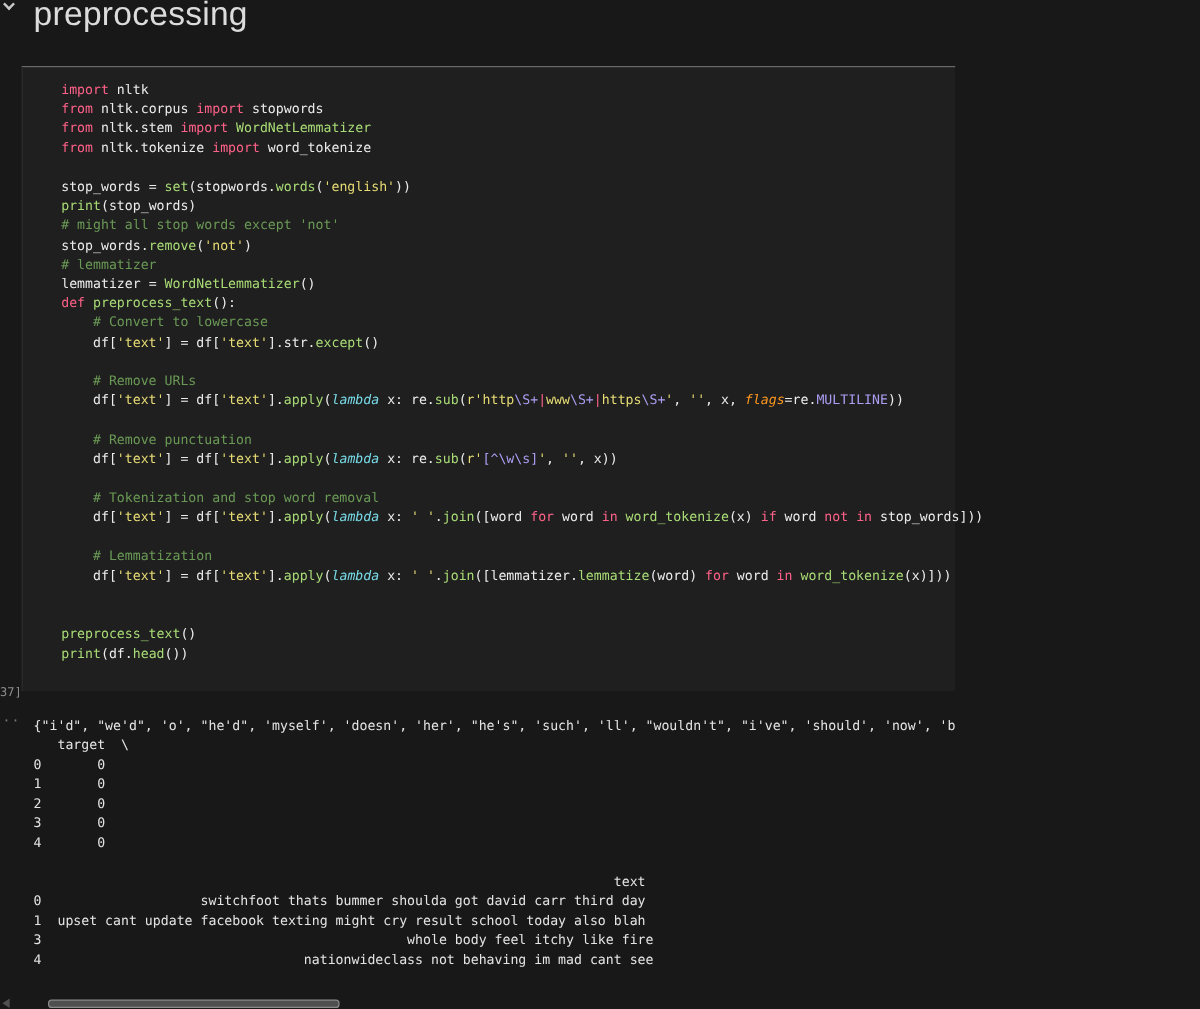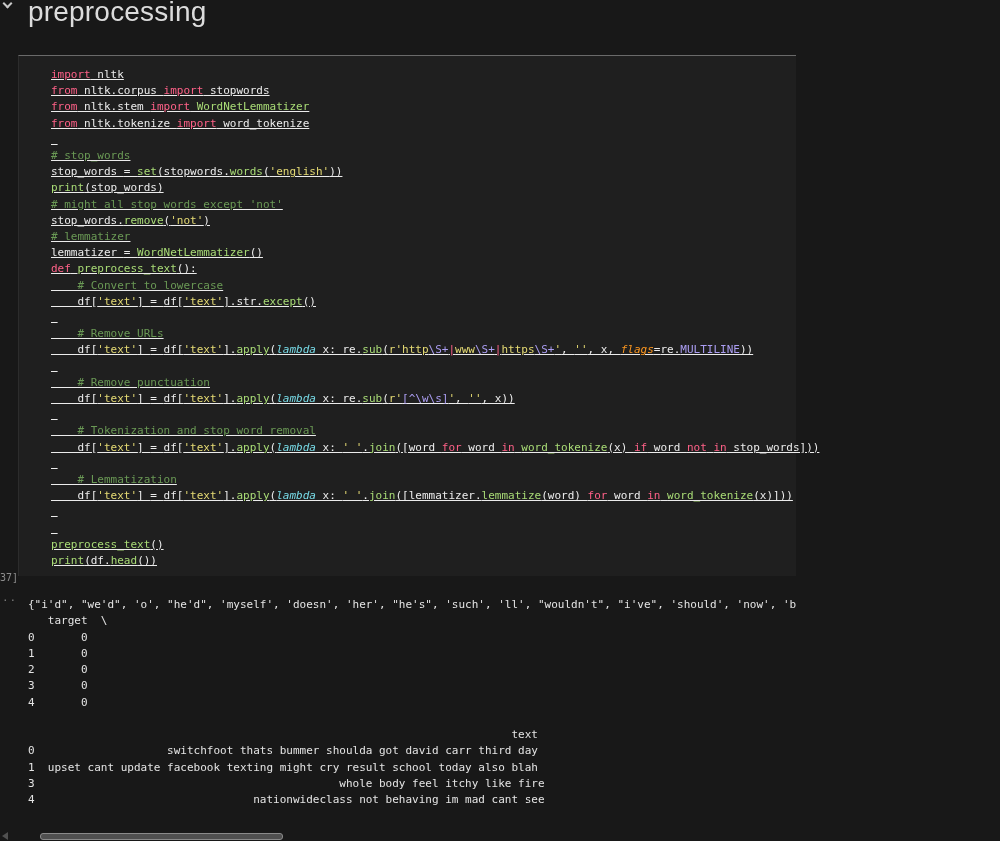--- a/index.html
+++ b/index.html
@@ -25,21 +25,21 @@
   }
 
   
   .code-cell {
     position:absolute; left:18px; top:55px; right:0; height:521px;
     background: var(--cell-bg, #1f1f1f);
     border-top:1px solid var(--cell-border, #6a6a6a);
     border-left:1px solid #2c2c2c;
   }
   .code-editor { padding:11px 0 0 32px; font-size:11px; line-height:16.2px; cursor:text; }
-  .code-line { white-space:pre; min-height:16.2px; color:var(--tok-txt,#ececec);text-decoration:underline; }
+  .code-line { white-space:pre; min-height:16.2px; color:var(--tok-txt,#ececec); }
 
   .tok-kw  { color:var(--tok-kw,  #ff6188); }
   .tok-fn  { color:var(--tok-fn,  #a9dc76); }
   .tok-str { color:var(--tok-str, #e6db74); }
   .tok-com { color:var(--tok-com, #6a9955); }
   .tok-cls { color:var(--tok-cls, #a9dc76); }
   .tok-lam { color:var(--tok-lam, #78dce8); font-style:italic; }
   .tok-esc { color:var(--tok-esc, #ab9df2); }
   .tok-par { color:var(--tok-par, #fd971f); font-style:italic; }
   .tok-con { color:var(--tok-con, #ab9df2);text-align:right; }
@@ -84,21 +84,20 @@
   <span class="chevron"></span>
   <h1 class="md-heading">preprocessing</h1>
 
   <div class="code-cell">
     <div class="code-editor">
         <div class="code-line"><span class="tok-kw">import</span><span class="tok-txt"> nltk</span></div>
         <div class="code-line"><span class="tok-kw">from</span><span class="tok-txt"> nltk.corpus </span><span class="tok-kw">import</span><span class="tok-txt"> stopwords</span></div>
         <div class="code-line"><span class="tok-kw">from</span><span class="tok-txt"> nltk.stem </span><span class="tok-kw">import</span><span class="tok-cls"> WordNetLemmatizer</span></div>
         <div class="code-line"><span class="tok-kw">from</span><span class="tok-txt"> nltk.tokenize </span><span class="tok-kw">import</span><span class="tok-txt"> word_tokenize</span></div>
         <div class="code-line">&nbsp;</div>
-        <div class="code-line"><span class="tok-com"># stop_words</span></div>
         <div class="code-line"><span class="tok-txt">stop_words </span><span class="tok-op">= </span><span class="tok-fn">set</span><span class="tok-txt">(stopwords.</span><span class="tok-fn">words</span><span class="tok-txt">(</span><span class="tok-str">'english'</span><span class="tok-txt">))</span></div>
         <div class="code-line"><span class="tok-fn">print</span><span class="tok-txt">(stop_words)</span></div>
         <div class="code-line"><span class="tok-com"># might all stop words except 'not'</span></div>
         <div class="code-line"><span class="tok-txt">stop_words.</span><span class="tok-fn">remove</span><span class="tok-txt">(</span><span class="tok-str">'not'</span><span class="tok-txt">)</span></div>
         <div class="code-line"><span class="tok-com"># lemmatizer</span></div>
         <div class="code-line"><span class="tok-txt">lemmatizer </span><span class="tok-op">= </span><span class="tok-cls">WordNetLemmatizer</span><span class="tok-txt">()</span></div>
         <div class="code-line"><span class="tok-kw">def</span><span class="tok-txt"> </span><span class="tok-fn">preprocess_text</span><span class="tok-txt">():</span></div>
         <div class="code-line"><span class="tok-com">    # Convert to lowercase</span></div>
         <div class="code-line"><span class="tok-txt">    df[</span><span class="tok-str">'text'</span><span class="tok-txt">] </span><span class="tok-op">= </span><span class="tok-txt">df[</span><span class="tok-str">'text'</span><span class="tok-txt">].str.</span><span class="tok-fn">except</span><span class="tok-txt">()</span></div>
         <div class="code-line">&nbsp;</div>

